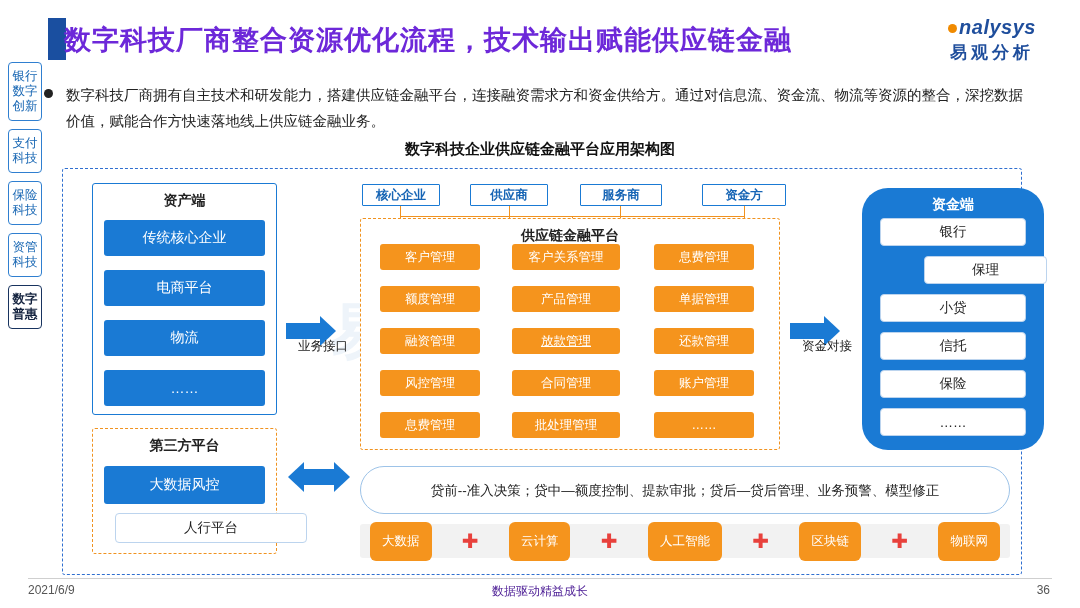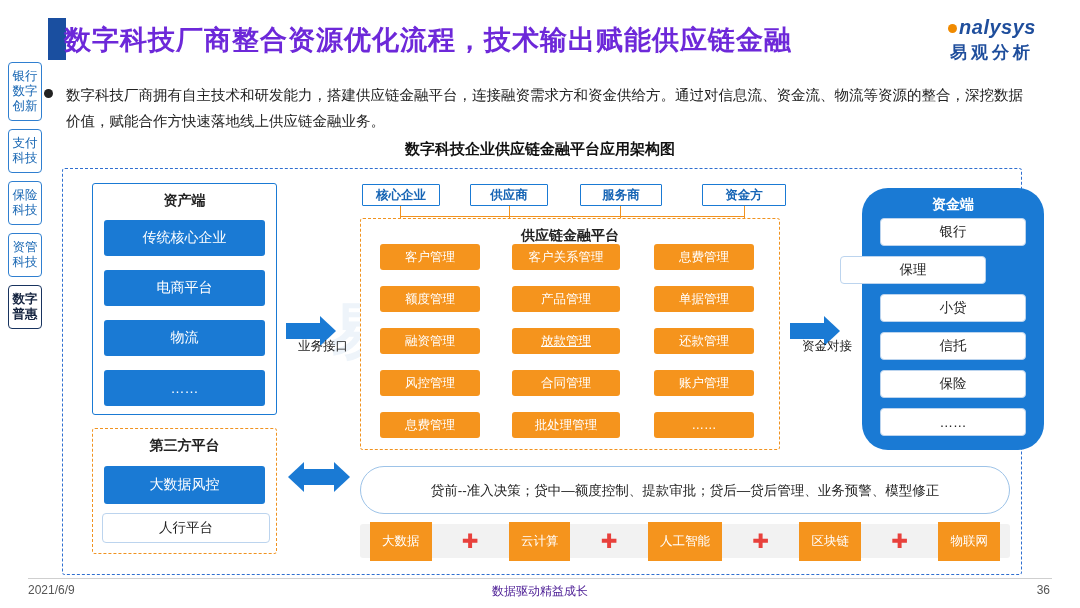--- a/index.html
+++ b/index.html
@@ -112,21 +112,21 @@
   .capsule-title{
     position:absolute;width:100%;text-align:center;color:#fff;font-size:14px;font-weight:bold;top:8px;
   }
   
   .tech-strip{
     position:absolute;left:360px;top:524px;width:650px;height:34px;
     background:#f2f2f2;border-radius:3px;display:flex;align-items:center;justify-content:space-between;
     padding:0 10px;box-sizing:border-box;
   }
   .tech-item{
-    background:#f5941d;color:#fff;font-size:12.5px;border-radius:0;
+    background:#f5941d;color:#fff;font-size:12.5px;border-radius:6px;
     padding:11px 12px;white-space:nowrap;
   }
   .plus{
     color:#e8413c;font-size:20px;font-weight:bold;line-height:18px;
   }
   
   .risk-row{
     position:absolute;left:360px;top:466px;width:650px;height:48px;
     border:1.2px solid #9dc3e8;border-radius:24px;box-sizing:border-box;
     display:flex;align-items:center;justify-content:center;text-align:center;
@@ -189,21 +189,21 @@
 </div>
 <div class="box blue-box" style="left:104px;top:220px;width:161px;height:36px;">传统核心企业</div>
 <div class="box blue-box" style="left:104px;top:270px;width:161px;height:36px;">电商平台</div>
 <div class="box blue-box" style="left:104px;top:320px;width:161px;height:36px;">物流</div>
 <div class="box blue-box" style="left:104px;top:370px;width:161px;height:36px;">……</div>
 
 <div class="panel-dashed-orange" style="left:92px;top:428px;width:185px;height:126px;">
   <div class="panel-title" style="top:8px;">第三方平台</div>
 </div>
 <div class="box blue-box" style="left:104px;top:466px;width:161px;height:38px;">大数据风控</div>
-<div class="box white-box" style="left:102px;top:513px;width:168px;height:30px;">人行平台</div>
+<div class="box white-box" style="left:115px;top:513px;width:192px;height:30px;">人行平台</div>
 
 <div class="arrow-right" style="left:286px;top:316px;">
   <div class="arrow-shaft" style="width:34px;"></div>
     <div class="arrow-head"></div>
 </div>
 <div class="arrow-label" style="left:283px;top:338px;">业务接口</div>
 
 <div class="tag" style="left:362px;top:184px;width:78px;">核心企业</div>
 <div class="tag" style="left:470px;top:184px;width:78px;">供应商</div>
 <div class="tag" style="left:580px;top:184px;width:82px;">服务商</div>
@@ -241,21 +241,21 @@
 <div class="arrow-right" style="left:790px;top:316px;">
   <div class="arrow-shaft" style="width:34px;"></div>
     <div class="arrow-head"></div>
 </div>
 <div class="arrow-label" style="left:787px;top:338px;">资金对接</div>
 
 <div class="capsule" style="left:862px;top:188px;width:182px;height:262px;">
   <div class="capsule-title">资金端</div>
 </div>
 <div class="box white-box" style="left:880px;top:218px;width:146px;height:28px;">银行</div>
-<div class="box white-box" style="left:840px;top:256px;width:146px;height:28px;">保理</div>
+<div class="box white-box" style="left:924px;top:256px;width:123px;height:28px;">保理</div>
 <div class="box white-box" style="left:880px;top:294px;width:146px;height:28px;">小贷</div>
 <div class="box white-box" style="left:880px;top:332px;width:146px;height:28px;">信托</div>
 <div class="box white-box" style="left:880px;top:370px;width:146px;height:28px;">保险</div>
 <div class="box white-box" style="left:880px;top:408px;width:146px;height:28px;">……</div>
 
 <div class="dbl-arrow">
   <div class="dbl-left"></div>
     <div class="dbl-shaft"></div>
     <div class="dbl-right"></div>
 </div>

